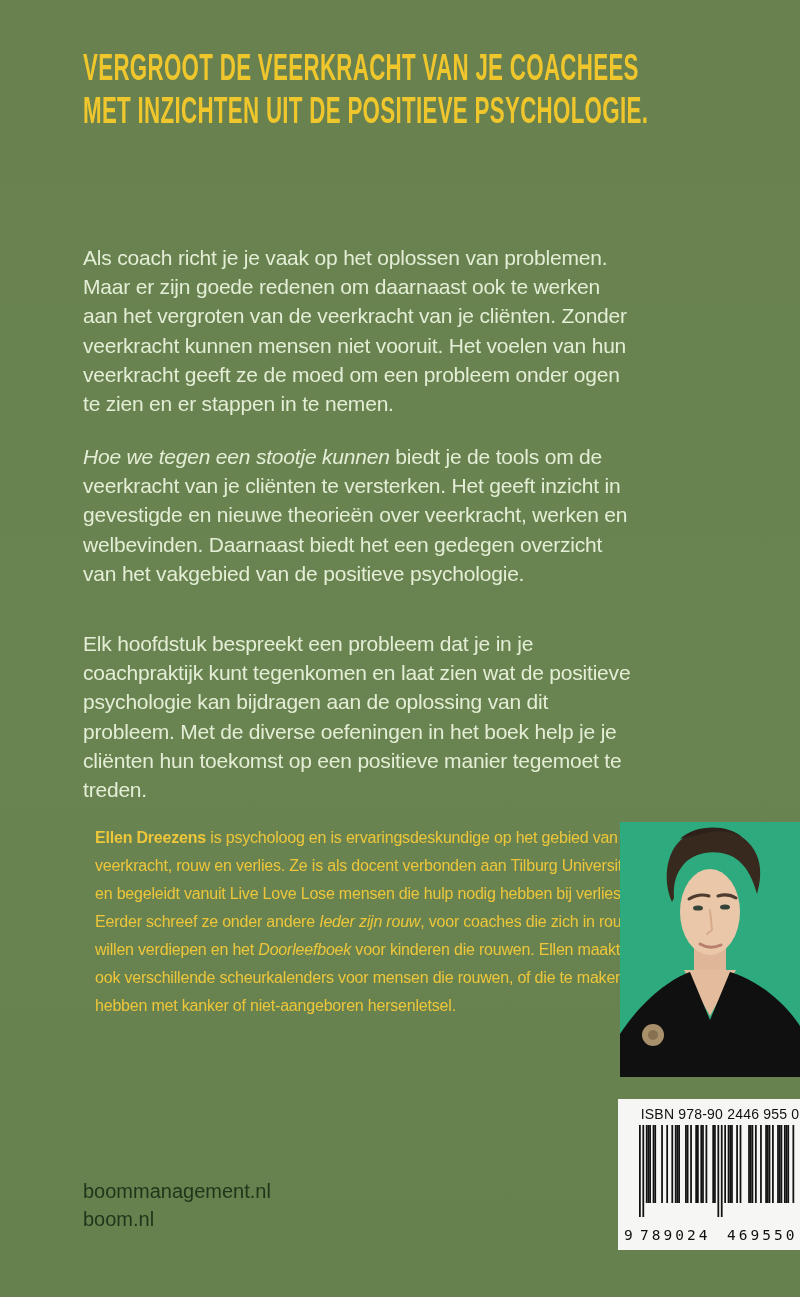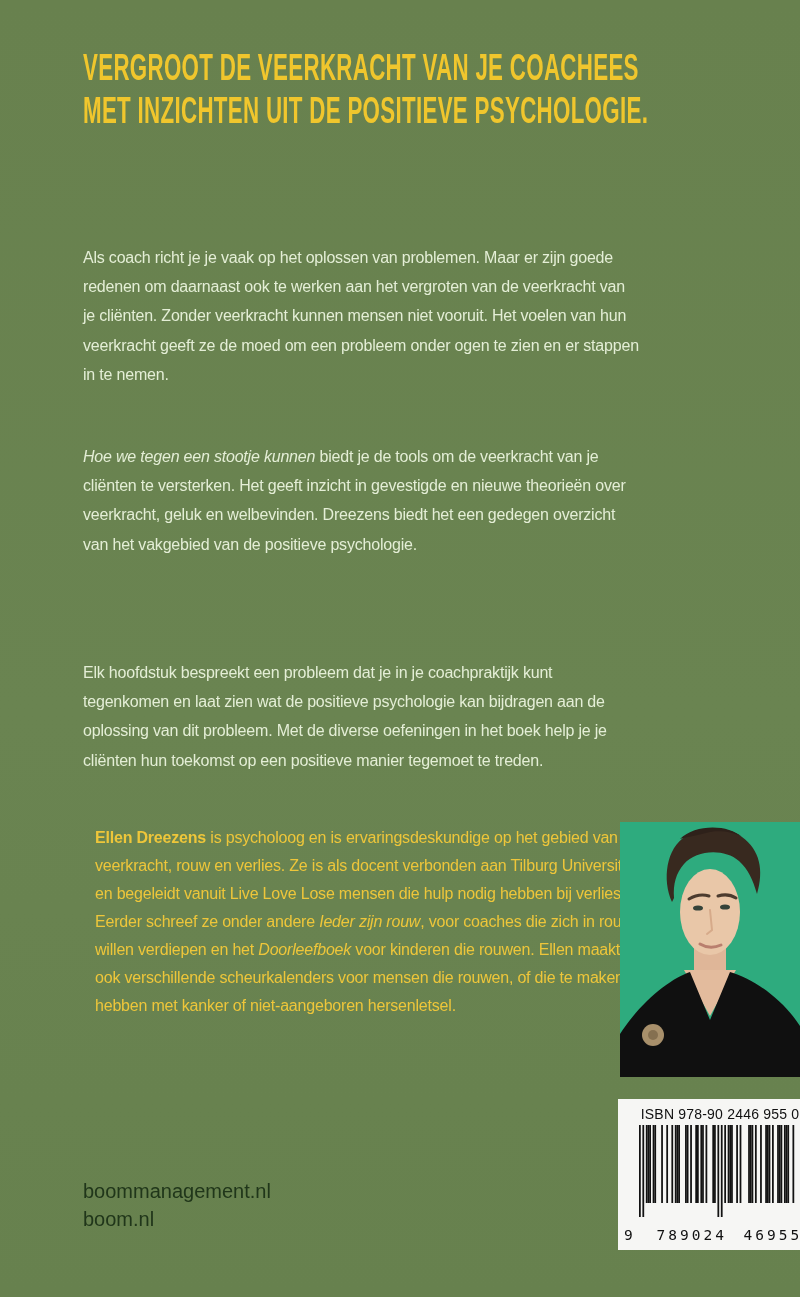--- a/index.html
+++ b/index.html
@@ -20,26 +20,26 @@
     line-height:43px;
     color:var(--heading-yellow,#f0c62d);
     white-space:nowrap;
     transform:scaleX(0.62);
     transform-origin:0 0;
     letter-spacing:0.5px;
   }
   
   .body{
     position:absolute;left:83px;width:556px;margin:0;
-    font-size:16px;line-height:29.2px;letter-spacing:-0.2px;
+    font-size:21px;line-height:29.2px;letter-spacing:-0.2px;
     color:var(--body-text,#e4eed6);
   }
   .para1{top:243px;}
   .para2{top:442px;}
-  .para3{top:629px;margin-top:29px;}
+  .para3{top:629px;}
   
   .bio{
     position:absolute;left:83px;top:812px;width:540px;margin:12px;
     font-size:16px;line-height:28px;letter-spacing:-0.2px;
     color:var(--bio-yellow,#eec63a);
   }
   
   .footer{
     position:absolute;left:83px;top:1178px;
     font-size:20px;line-height:27.5px;
@@ -63,35 +63,35 @@
   }
   .barcode{display:block;margin:3px auto 0 auto;}
   .barcode rect{fill:var(--ink,#121212);}
   .bc-digits{
     position:absolute;left:6px;right:8px;bottom:7px;
     display:flex;align-items:flex-end;
     font-family:"DejaVu Sans Mono", monospace;
     font-size:14.5px;color:#111;
   }
   .bc-first{width:16px;}
-  .bc-group{flex:1;text-align:right;letter-spacing:3px;}
+  .bc-group{flex:1;text-align:left;letter-spacing:3px;}
 </style>
 </head>
 <body>
 
 <div class="cover">
 
   <div class="headline">
     <div class="headline-line">VERGROOT DE VEERKRACHT VAN JE COACHEES</div>
     <div class="headline-line">MET INZICHTEN UIT DE POSITIEVE PSYCHOLOGIE.</div>
   </div>
 
   <p class="body para1"><span>Als coach richt je je vaak op het oplossen van problemen. Maar er zijn goede redenen om daarnaast ook te werken aan het vergroten van de veerkracht van je cliënten. Zonder veerkracht kunnen mensen niet vooruit. Het voelen van hun veerkracht geeft ze de moed om een probleem onder ogen te zien en er stappen in te nemen.</span></p>
 
-  <p class="body para2"><span style="font-style: italic; margin-top: 22px;">Hoe we tegen een stootje kunnen</span><span> biedt je de tools om de veerkracht van je cliënten te versterken. Het geeft inzicht in gevestigde en nieuwe theorieën over veerkracht, geluk en welbevinden. Dreezens biedt het een gedegen overzicht van het vakgebied van de positieve psychologie.</span></p>
+  <p class="body para2"><span style="font-style: italic; margin-top: 22px;">Hoe we tegen een stootje kunnen</span><span> biedt je de tools om de veerkracht van je cliënten te versterken. Het geeft inzicht in gevestigde en nieuwe theorieën over veerkracht, werken en welbevinden. Daarnaast biedt het een gedegen overzicht van het vakgebied van de positieve psychologie.</span></p>
 
   <p class="body para3"><span>Elk hoofdstuk bespreekt een probleem dat je in je coachpraktijk kunt tegenkomen en laat zien wat de positieve psychologie kan bijdragen aan de oplossing van dit probleem. Met de diverse oefeningen in het boek help je je cliënten hun toekomst op een positieve manier tegemoet te treden.</span></p>
 
   <p class="bio"><span style="font-weight: 700;">Ellen Dreezens</span><span> is psycholoog en is ervaringsdeskundige op het gebied van veerkracht, rouw en verlies. Ze is als docent verbonden aan Tilburg University en begeleidt vanuit Live Love Lose mensen die hulp nodig hebben bij verlies. Eerder schreef ze onder andere </span><span style="font-style: italic;">Ieder zijn rouw</span><span>, voor coaches die zich in rouw willen verdiepen en het </span><span style="font-style: italic;">Doorleefboek</span><span> voor kinderen die rouwen. Ellen maakte ook verschillende scheurkalenders voor mensen die rouwen, of die te maken hebben met kanker of niet-aangeboren hersenletsel.</span></p>
 
   <div class="footer">
     <div>boommanagement.nl</div>
     <div>boom.nl</div>
   </div>
 

